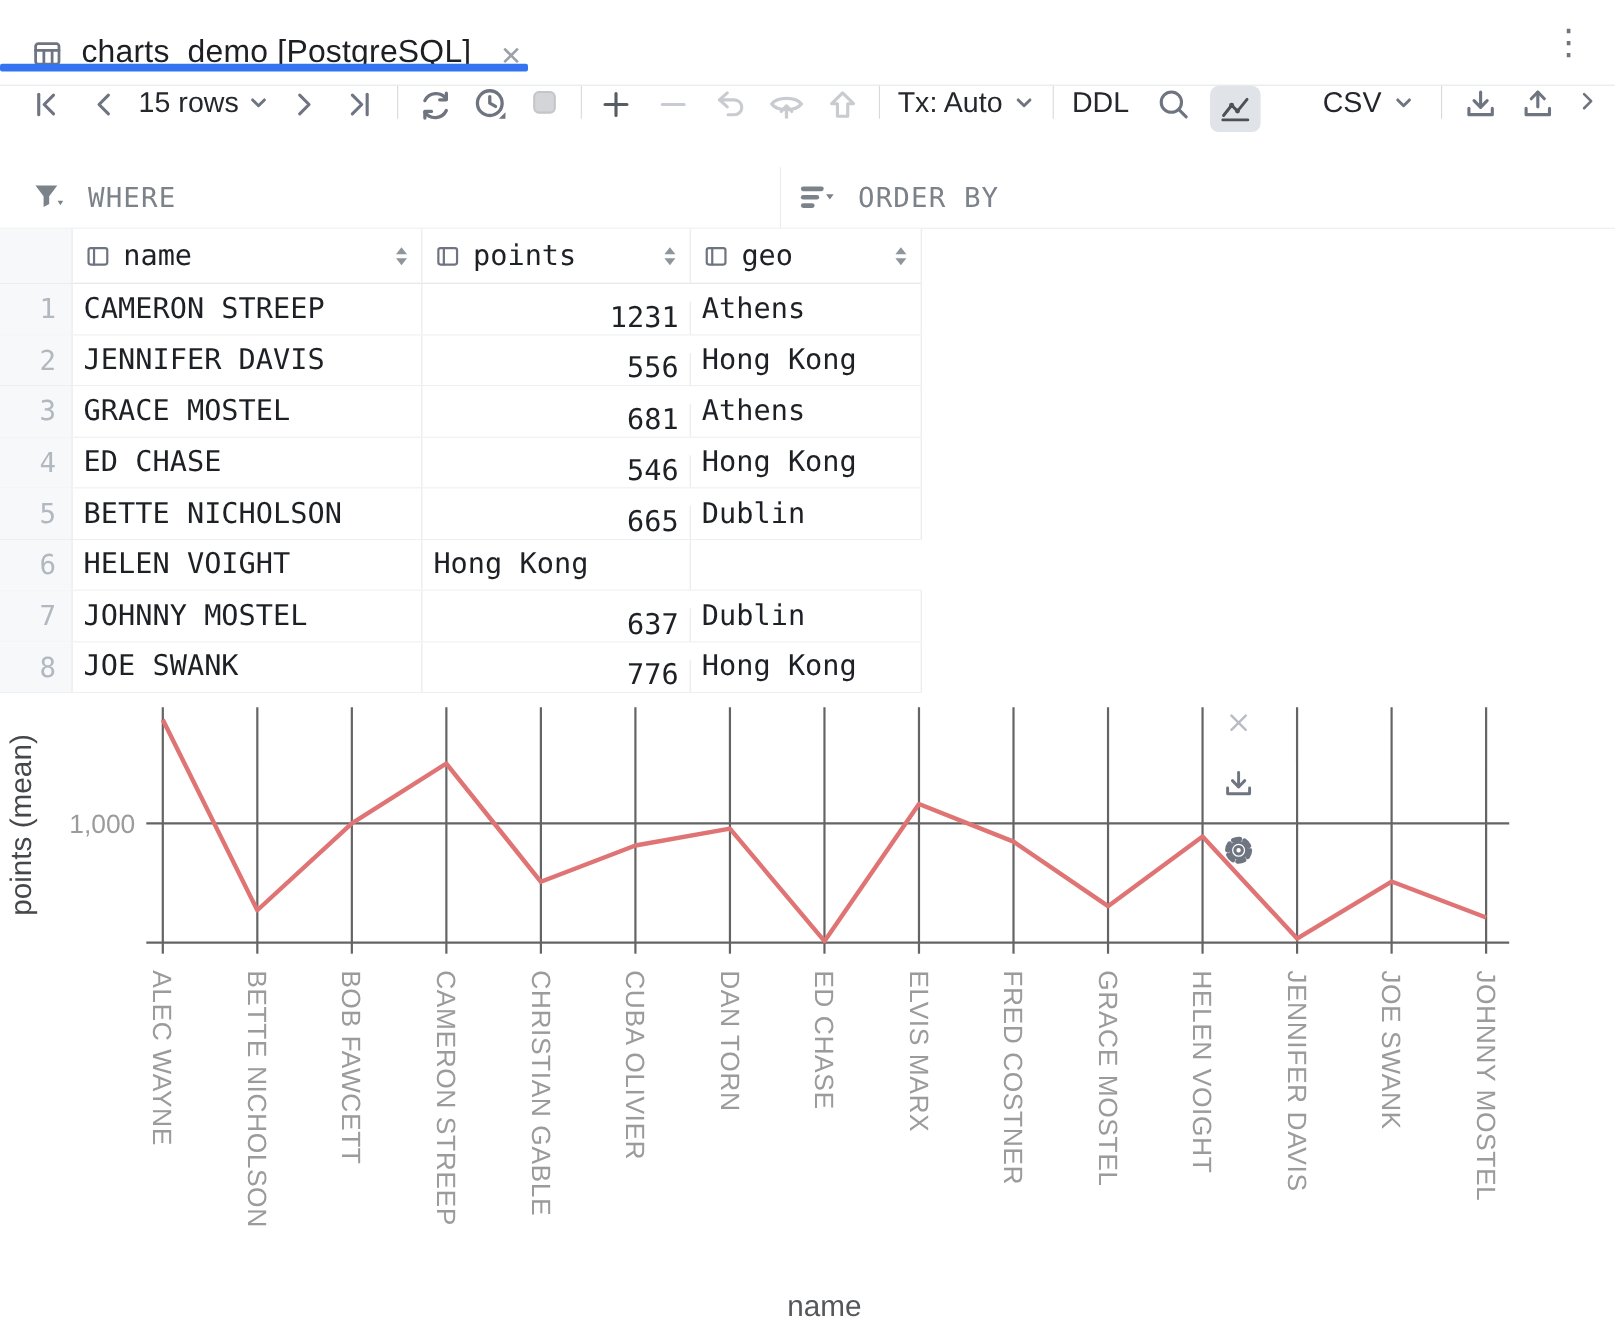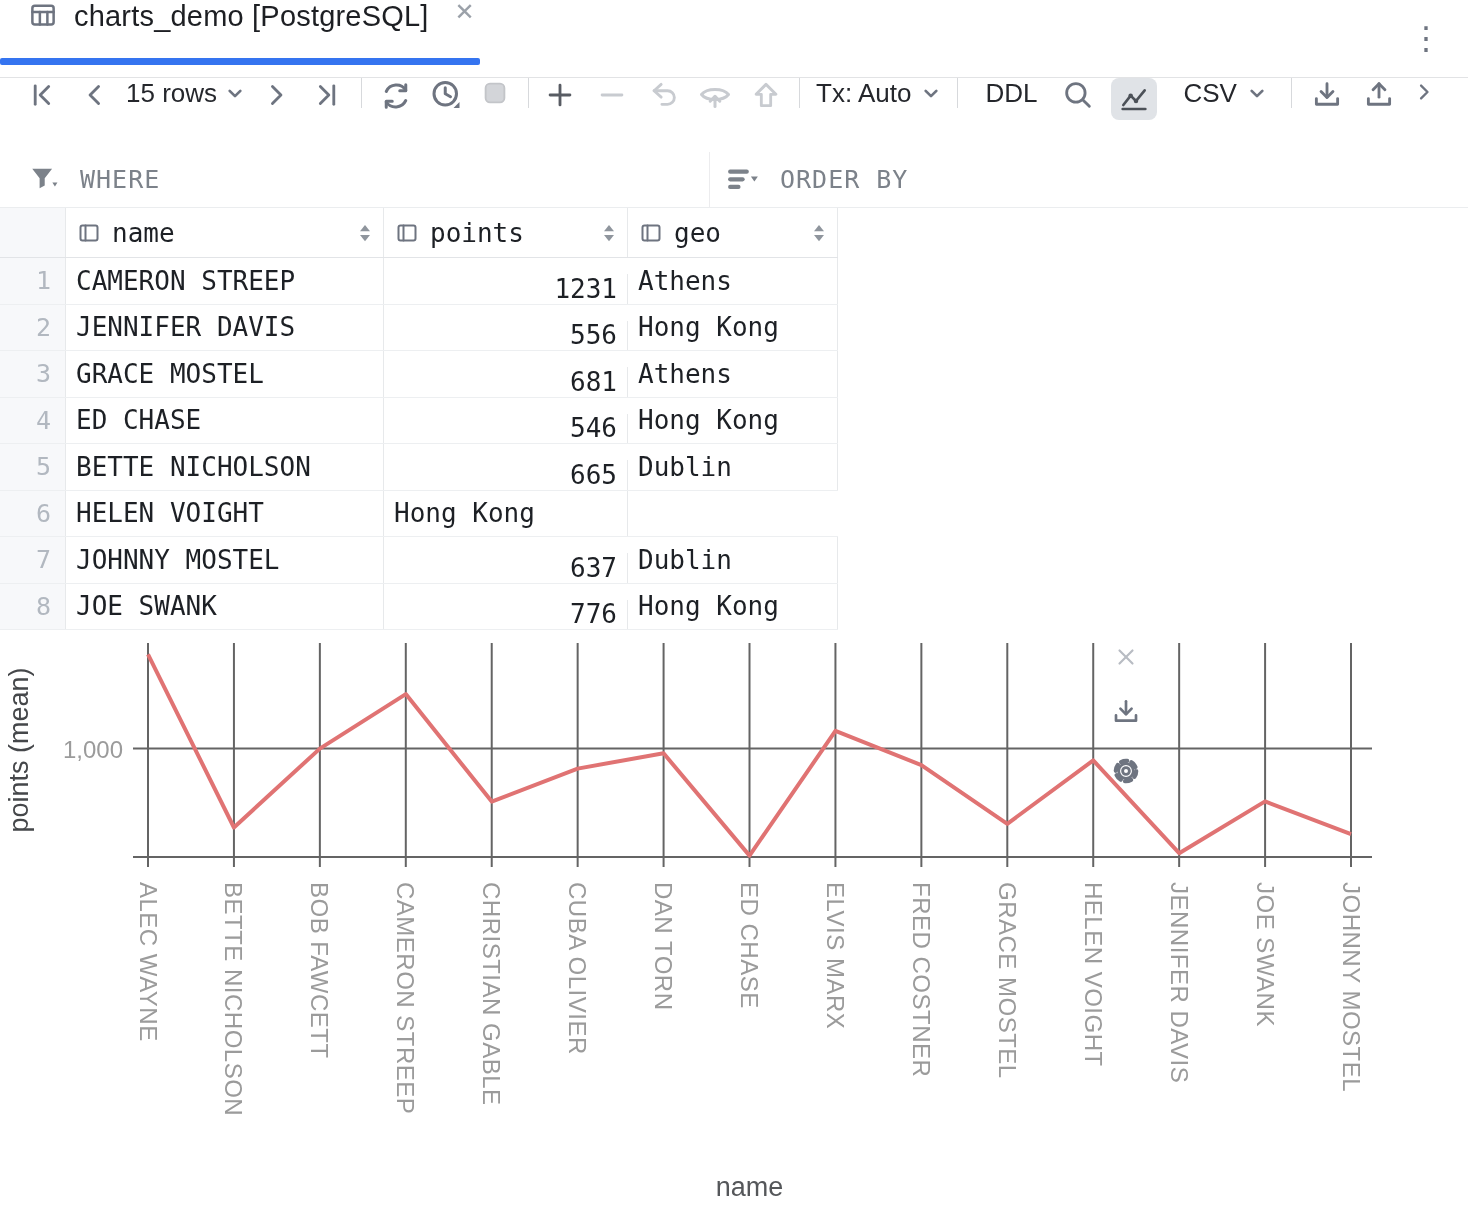--- a/index.html
+++ b/index.html
@@ -2,21 +2,21 @@
 <html><head>
 <meta charset="utf-8">
 <style>
   * { margin:0; padding:0; box-sizing:border-box; }
   html,body { width:1468px; height:1214px; background:#fff; overflow:hidden;
               font-family:"Liberation Sans", sans-serif; }
   .root { position:absolute; inset:0; width:1468px; height:1214px; background:#fff; }
 
   
   .tabbar { position:absolute; top:0; left:0; right:0; height:78px; border-bottom:1px solid #e2e3e5; background:#fff; }
-  .tab { position:absolute; left:0; top:0; height:64px; width:480px; display:flex; align-items:flex-start; padding-left:28px; }
+  .tab { position:absolute; left:0; top:0; height:64px; width:480px; display:flex; align-items:flex-end; padding-left:28px; }
   .tab-title { font-size:29px; color:#1d1f23; margin-left:16px; letter-spacing:0.2px; }
   .tab-close { margin-left:26px; font-size:24px; color:#9ba1a9; line-height:1; }
   .tab-underline { position:absolute; left:0; bottom:-1px; width:480px; height:7px; background:#3574f0; border-radius:2px; }
   .win-more { position:absolute; right:26px; top:22px; font-size:32px; color:#6e7480; line-height:1; }
 
   
   .toolbar { position:absolute; top:78px; left:0; right:0; height:74px; display:flex; align-items:flex-start; padding-left:26px; background:#fff; }
   .tbtn { display:flex; align-items:center; justify-content:center; flex:0 0 auto; }
   .tlabel { font-size:26px; color:#25272c; white-space:nowrap; }
   .sep { width:1px; height:30px; background:#d7d9dc; flex:0 0 auto; }
@@ -148,38 +148,38 @@
       </svg>
     </span>
     <span class="sep" style="margin-left:16px"></span>
     <span class="tbtn" style="margin-left:16px; gap:12px">
       <span class="tlabel">Tx: Auto</span>
       <svg width="16" height="11" viewBox="0 0 12 8" class="ico">
           <path d="M2 2 L6 6 L10 2"></path>
         </svg>
     </span>
     <span class="sep" style="margin-left:18px"></span>
-    <span class="tbtn" style="margin-left:27px">
+    <span class="tbtn" style="margin-left:16px">
       <span class="tlabel">DDL</span>
     </span>
     <span class="tbtn" style="margin-left:24px">
       <svg width="34" height="34" viewBox="0 0 24 24" class="ico">
         <circle cx="10.5" cy="10.5" r="6.5"></circle>
           <line x1="15.5" y1="15.5" x2="20" y2="20"></line>
       </svg>
     </span>
     <span class="tbtn chart-toggle" style="margin-left:16px">
       <svg width="32" height="32" viewBox="0 0 24 24" class="ico ico-dark">
         <path d="M4 16.5 L9.5 9.5 L13.5 13.5 L20 5.5"></path>
         <circle cx="9.5" cy="9.5" r="1.7" fill="#4c5158" stroke="none"></circle>
         <circle cx="13.5" cy="13.5" r="1.7" fill="#4c5158" stroke="none"></circle>
         <path d="M3.5 19.5 H20.5"></path>
       </svg>
     </span>
-    <span class="tbtn" style="margin-left:26px; gap:12px">
+    <span class="tbtn" style="margin-left:56px; gap:12px">
       <span class="tlabel">CSV</span>
       <svg width="16" height="11" viewBox="0 0 12 8" class="ico">
           <path d="M2 2 L6 6 L10 2"></path>
         </svg>
     </span>
     <span class="sep" style="margin-left:26px"></span>
     <span class="tbtn" style="margin-left:18px">
       <svg width="34" height="34" viewBox="0 0 24 24" class="ico">
         <path d="M12 4 V13.5"></path>
           <path d="M7.8 9.5 L12 13.8 L16.2 9.5"></path>

